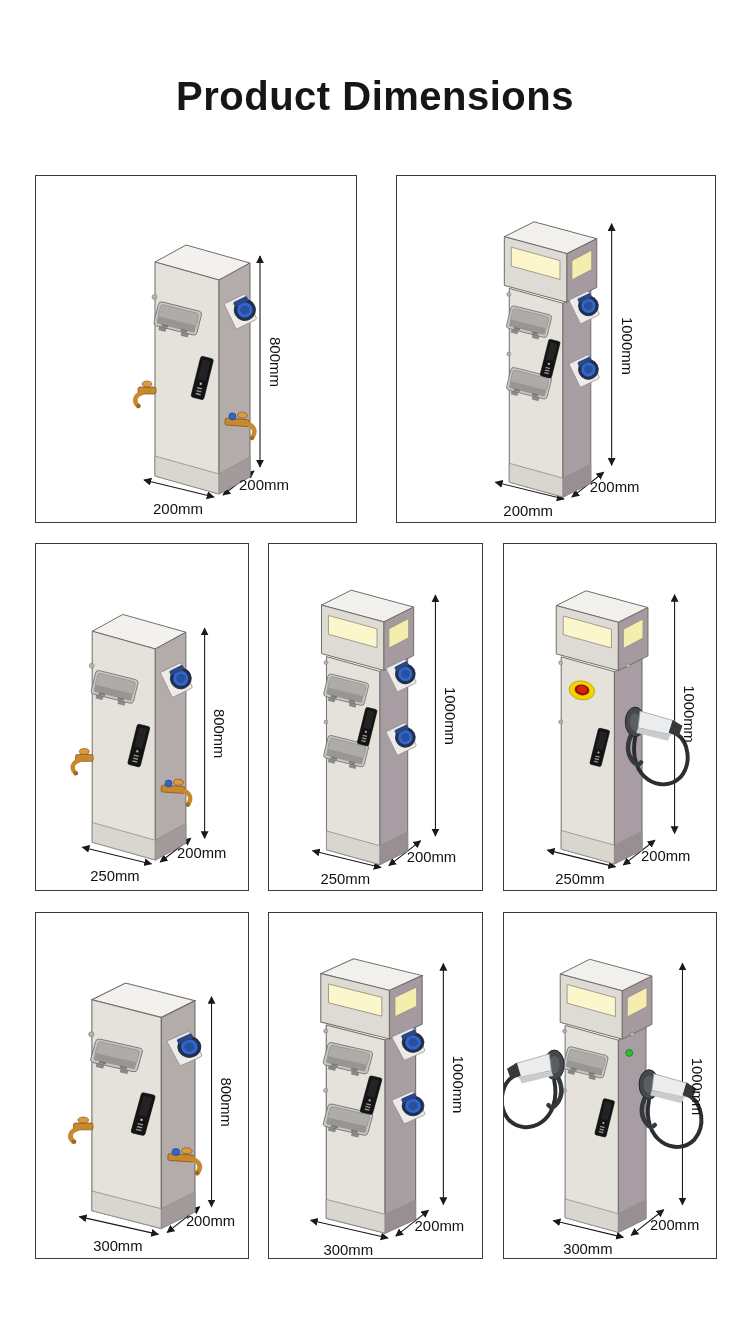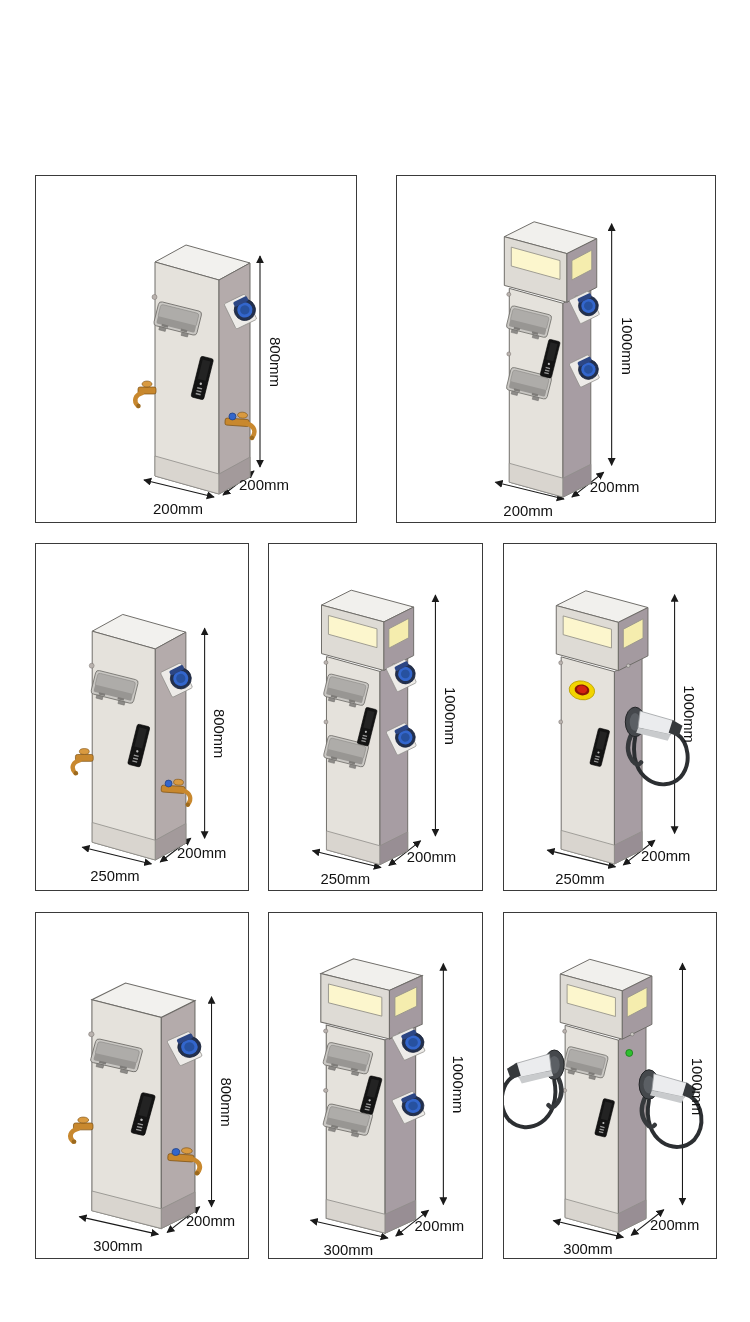--- a/index.html
+++ b/index.html
@@ -11,20 +11,21 @@
                background:#ffffff;box-sizing:border-box;}
   figure.panel svg{width:100%;height:100%;display:block;}
   .dim line{stroke:#1a1a1a;stroke-width:1.1;}
   text.dim-label{font-size:15px;fill:#111111;font-family:"Liberation Sans",sans-serif;}
 </style>
 </head>
 <body>
 
 <div id="page">
 
+  <div class="title">Product Dimensions</div>
 
   <svg width="0" height="0" style="position:absolute" aria-hidden="true">
     <defs>
       <marker id="ah" markerWidth="9" markerHeight="9" refX="7.2" refY="4" orient="auto-start-reverse" markerUnits="userSpaceOnUse">
         <path d="M0,0 L8,4 L0,8 Z" fill="#1a1a1a"></path>
       </marker>
 
       <g id="sym-cover">
         <rect x="0" y="4" width="54" height="30" rx="4" fill="#c9c7c3" stroke="#716f6b" stroke-width="1"></rect>
         <rect x="3" y="7" width="48" height="17" rx="3" fill="#aeaca9" stroke="#8a8885" stroke-width="0.7"></rect>

